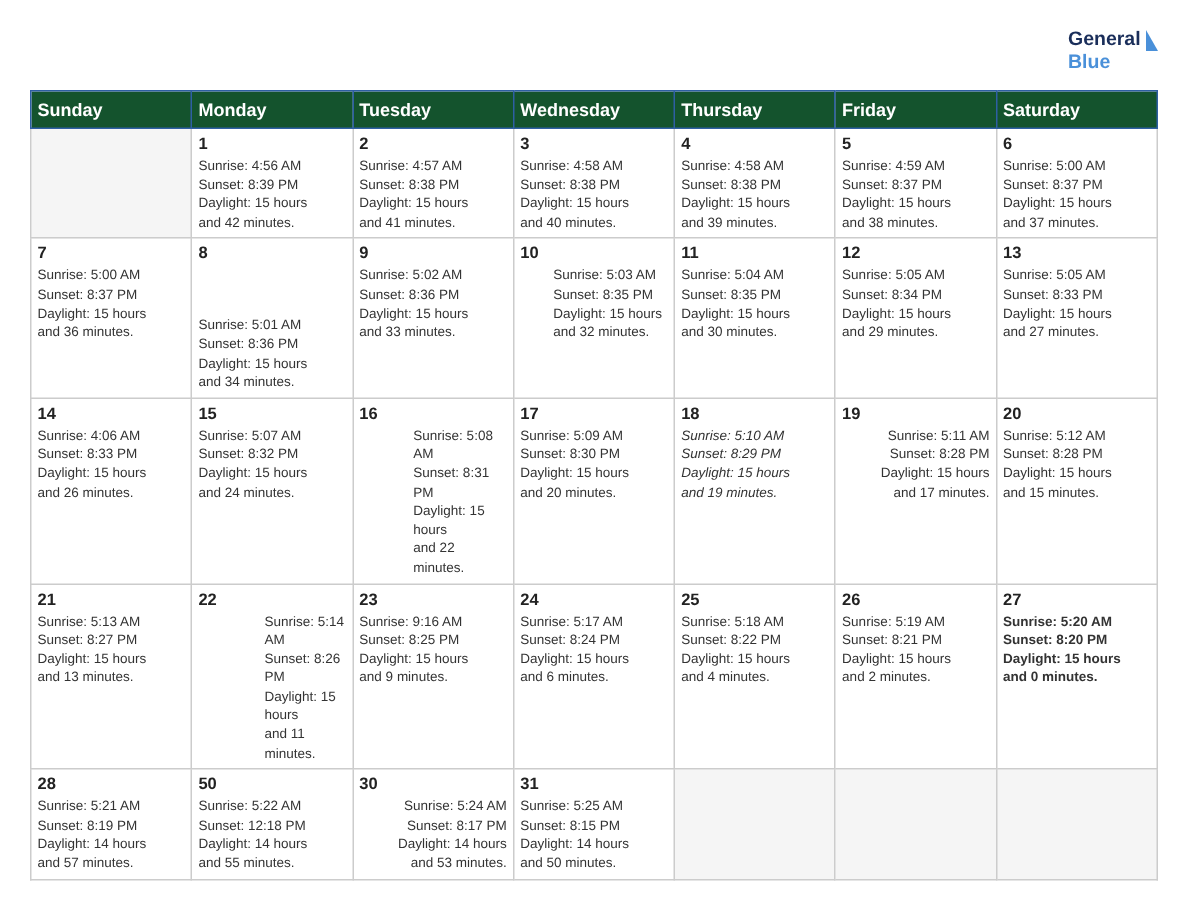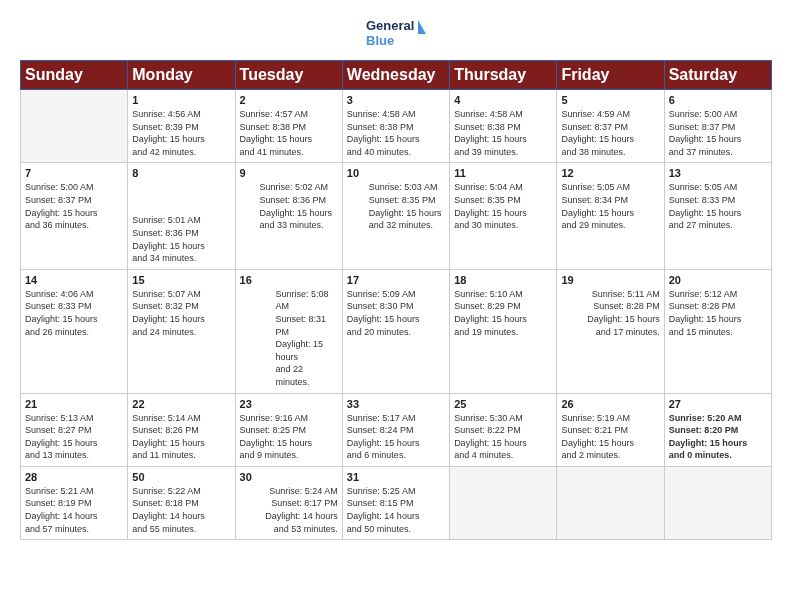--- a/index.html
+++ b/index.html
@@ -9,21 +9,21 @@
       width: 792px;
       height: 612px;
       overflow: hidden;
     }
     .page {
       width: 792px;
       padding: 16px 20px 10px 20px;
     }
     .header-area {
       display: flex;
-      justify-content: center;
+      justify-content: flex-end;
       align-items: flex-start;
       margin-bottom: 8px;
     }
     .logo {
       display: flex;
       align-items: center;
       gap: 4px;
     }
     .title-area {
       text-align: right;
@@ -37,25 +37,25 @@
     .subtitle {
       font-size: 14px;
       color: #333;
     }
     table {
       width: 100%;
       border-collapse: collapse;
       font-size: 10px;
     }
     thead tr th {
-      background: #7f1d1d;
+      background: #14532d;
       color: #fff;
       padding: 5px 4px;
       text-align: left;
-      font-size: 16px;
+      font-size: 12px;
       font-weight: bold;
       border: 1px solid #2e5fa3;
     }
     tbody tr td {
       border: 1px solid #ccc;
       padding: 4px 4px;
       vertical-align: top;
       width: calc(100% / 7);
       height: 72px;
       font-size: 9.5px;
@@ -163,21 +163,21 @@
           </td>
           <td>
             <span class="day-number">8</span>
             <div class="day-info" style="white-space: pre-line; margin-top: 35px;">Sunrise: 5:01 AM
 Sunset: 8:36 PM
 Daylight: 15 hours
 and 34 minutes.</div>
           </td>
           <td>
             <span class="day-number">9</span>
-            <div class="day-info" style="white-space: pre-line; margin-left: 20px;">Sunrise: 5:02 AM
+            <div class="day-info" style="white-space: pre-line;">Sunrise: 5:02 AM
 Sunset: 8:36 PM
 Daylight: 15 hours
 and 33 minutes.</div>
           </td>
           <td>
             <span class="day-number">10</span>
             <div class="day-info" style="white-space: pre-line; margin-left: 22px;">Sunrise: 5:03 AM
 Sunset: 8:35 PM
 Daylight: 15 hours
 and 32 minutes.</div>
@@ -228,21 +228,21 @@
           </td>
           <td>
             <span class="day-number">17</span>
             <div class="day-info" style="white-space: pre-line;">Sunrise: 5:09 AM
 Sunset: 8:30 PM
 Daylight: 15 hours
 and 20 minutes.</div>
           </td>
           <td>
             <span class="day-number">18</span>
-            <div class="day-info" style="white-space: pre-line;">Sunrise: 5:10 AM
+            <div class="day-info" style="white-space: pre-line; font-style: italic;">Sunrise: 5:10 AM
 Sunset: 8:29 PM
 Daylight: 15 hours
 and 19 minutes.</div>
           </td>
           <td>
             <span class="day-number">19</span>
             <div class="day-info" style="white-space: pre-line; text-align: right;">Sunrise: 5:11 AM
 Sunset: 8:28 PM
 Daylight: 15 hours
 and 17 minutes.</div>
@@ -258,42 +258,42 @@
         <tr>
           <td>
             <span class="day-number">21</span>
             <div class="day-info" style="white-space: pre-line;">Sunrise: 5:13 AM
 Sunset: 8:27 PM
 Daylight: 15 hours
 and 13 minutes.</div>
           </td>
           <td>
             <span class="day-number">22</span>
-            <div class="day-info" style="white-space: pre-line;">Sunrise: 5:14 AM
+            <div class="day-info" style="white-space: pre-line; margin-left: 44px;">Sunrise: 5:14 AM
 Sunset: 8:26 PM
 Daylight: 15 hours
 and 11 minutes.</div>
           </td>
           <td>
             <span class="day-number">23</span>
             <div class="day-info" style="white-space: pre-line;">Sunrise: 9:16 AM
 Sunset: 8:25 PM
 Daylight: 15 hours
 and 9 minutes.</div>
           </td>
           <td>
-            <span class="day-number">33</span>
+            <span class="day-number">24</span>
             <div class="day-info" style="white-space: pre-line;">Sunrise: 5:17 AM
 Sunset: 8:24 PM
 Daylight: 15 hours
 and 6 minutes.</div>
           </td>
           <td>
             <span class="day-number">25</span>
-            <div class="day-info" style="white-space: pre-line;">Sunrise: 5:30 AM
+            <div class="day-info" style="white-space: pre-line;">Sunrise: 5:18 AM
 Sunset: 8:22 PM
 Daylight: 15 hours
 and 4 minutes.</div>
           </td>
           <td>
             <span class="day-number">26</span>
             <div class="day-info" style="white-space: pre-line;">Sunrise: 5:19 AM
 Sunset: 8:21 PM
 Daylight: 15 hours
 and 2 minutes.</div>
@@ -310,21 +310,21 @@
           <td>
             <span class="day-number">28</span>
             <div class="day-info" style="white-space: pre-line;">Sunrise: 5:21 AM
 Sunset: 8:19 PM
 Daylight: 14 hours
 and 57 minutes.</div>
           </td>
           <td>
             <span class="day-number">50</span>
             <div class="day-info" style="white-space: pre-line;">Sunrise: 5:22 AM
-Sunset: 8:18 PM
+Sunset: 12:18 PM
 Daylight: 14 hours
 and 55 minutes.</div>
           </td>
           <td>
             <span class="day-number">30</span>
             <div class="day-info" style="white-space: pre-line; text-align: right;">Sunrise: 5:24 AM
 Sunset: 8:17 PM
 Daylight: 14 hours
 and 53 minutes.</div>
           </td>

